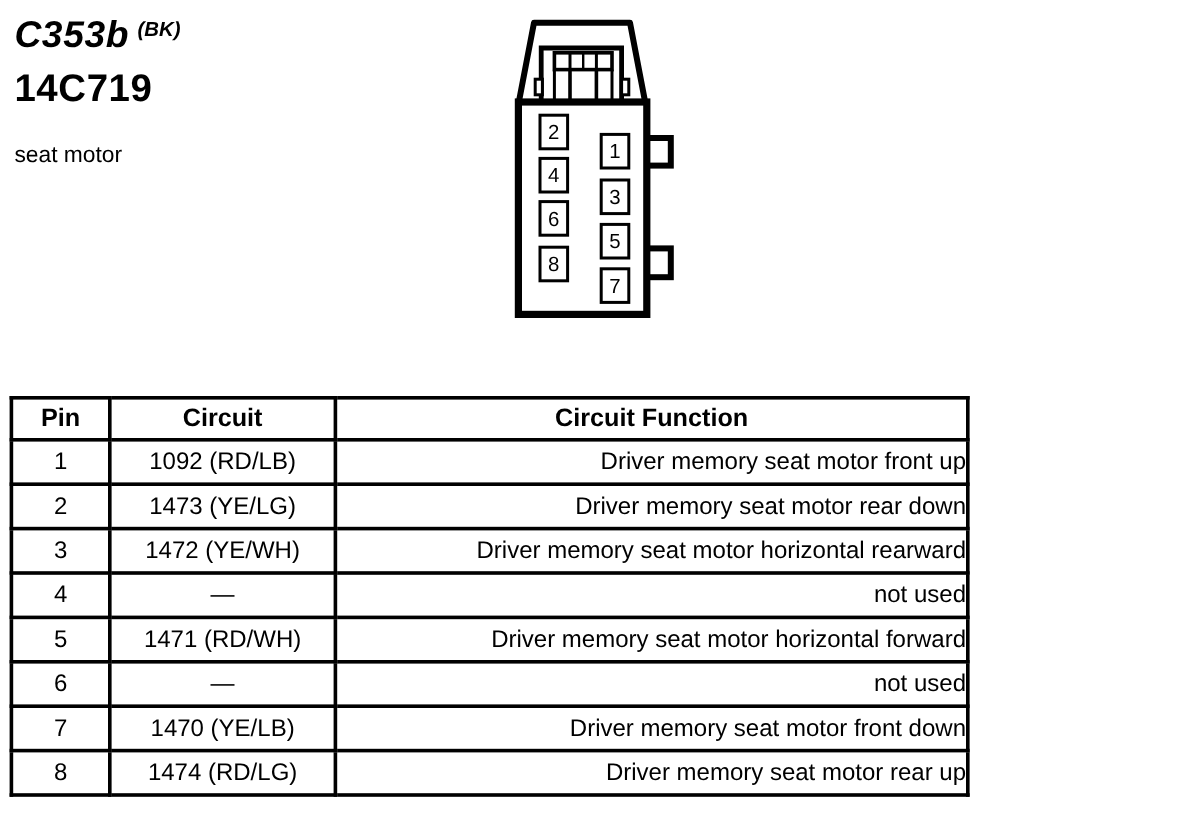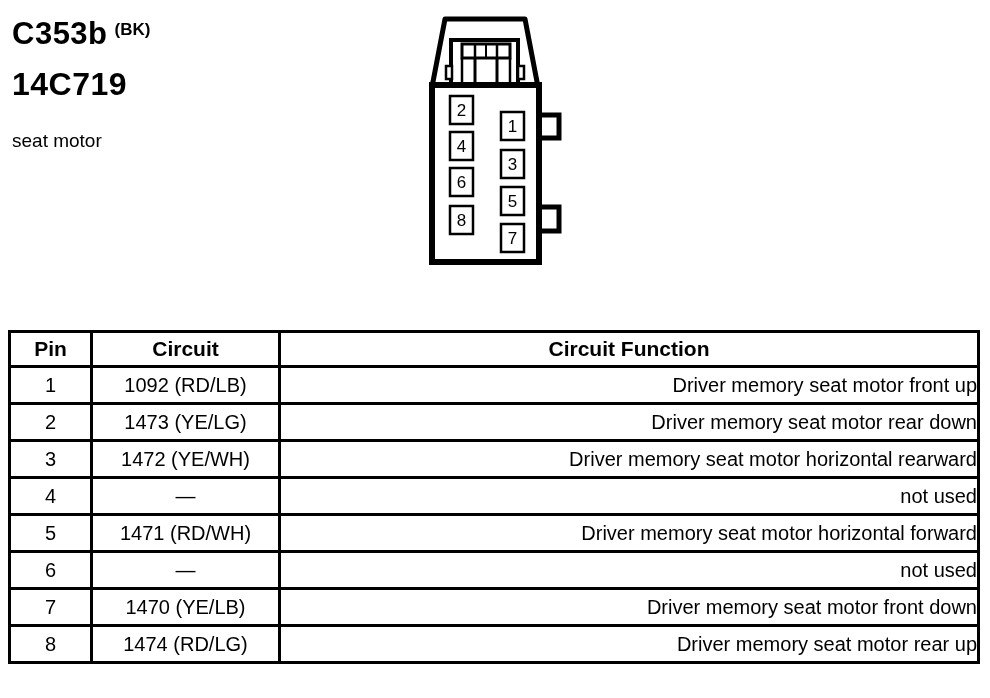--- a/index.html
+++ b/index.html
@@ -19,21 +19,22 @@
   
   .hdr {
     position: absolute;
     left: 12px;
     top: 6px;
   }
   .hdr .title-line {
     font-size: 31px;
     font-weight: bold;
     letter-spacing: 0.5px;
-    line-height: 48px;
+    line-height: 37px;
+    font-style: italic;
   }
   .hdr .color-code {
     font-size: 17px;
     font-weight: bold;
     vertical-align: 9px;
     margin-left: 7px;
     letter-spacing: 0;
   }
   .hdr .part-number {
     font-size: 32px;
@@ -61,21 +62,21 @@
     width: 290px;
     text-align: center;
     font-size: 20px;
     letter-spacing: 0.3px;
   }
   
   table.pinout {
     position: absolute;
     left: 8px;
     top: 330px;
-    width: 972px;
+    width: 800px;
     border-collapse: collapse;
     table-layout: fixed;
   }
   table.pinout, table.pinout th, table.pinout td {
     border: 3px solid #000000;
   }
   table.pinout th {
     height: 32px;
     font-size: 21px;
     font-weight: bold;

